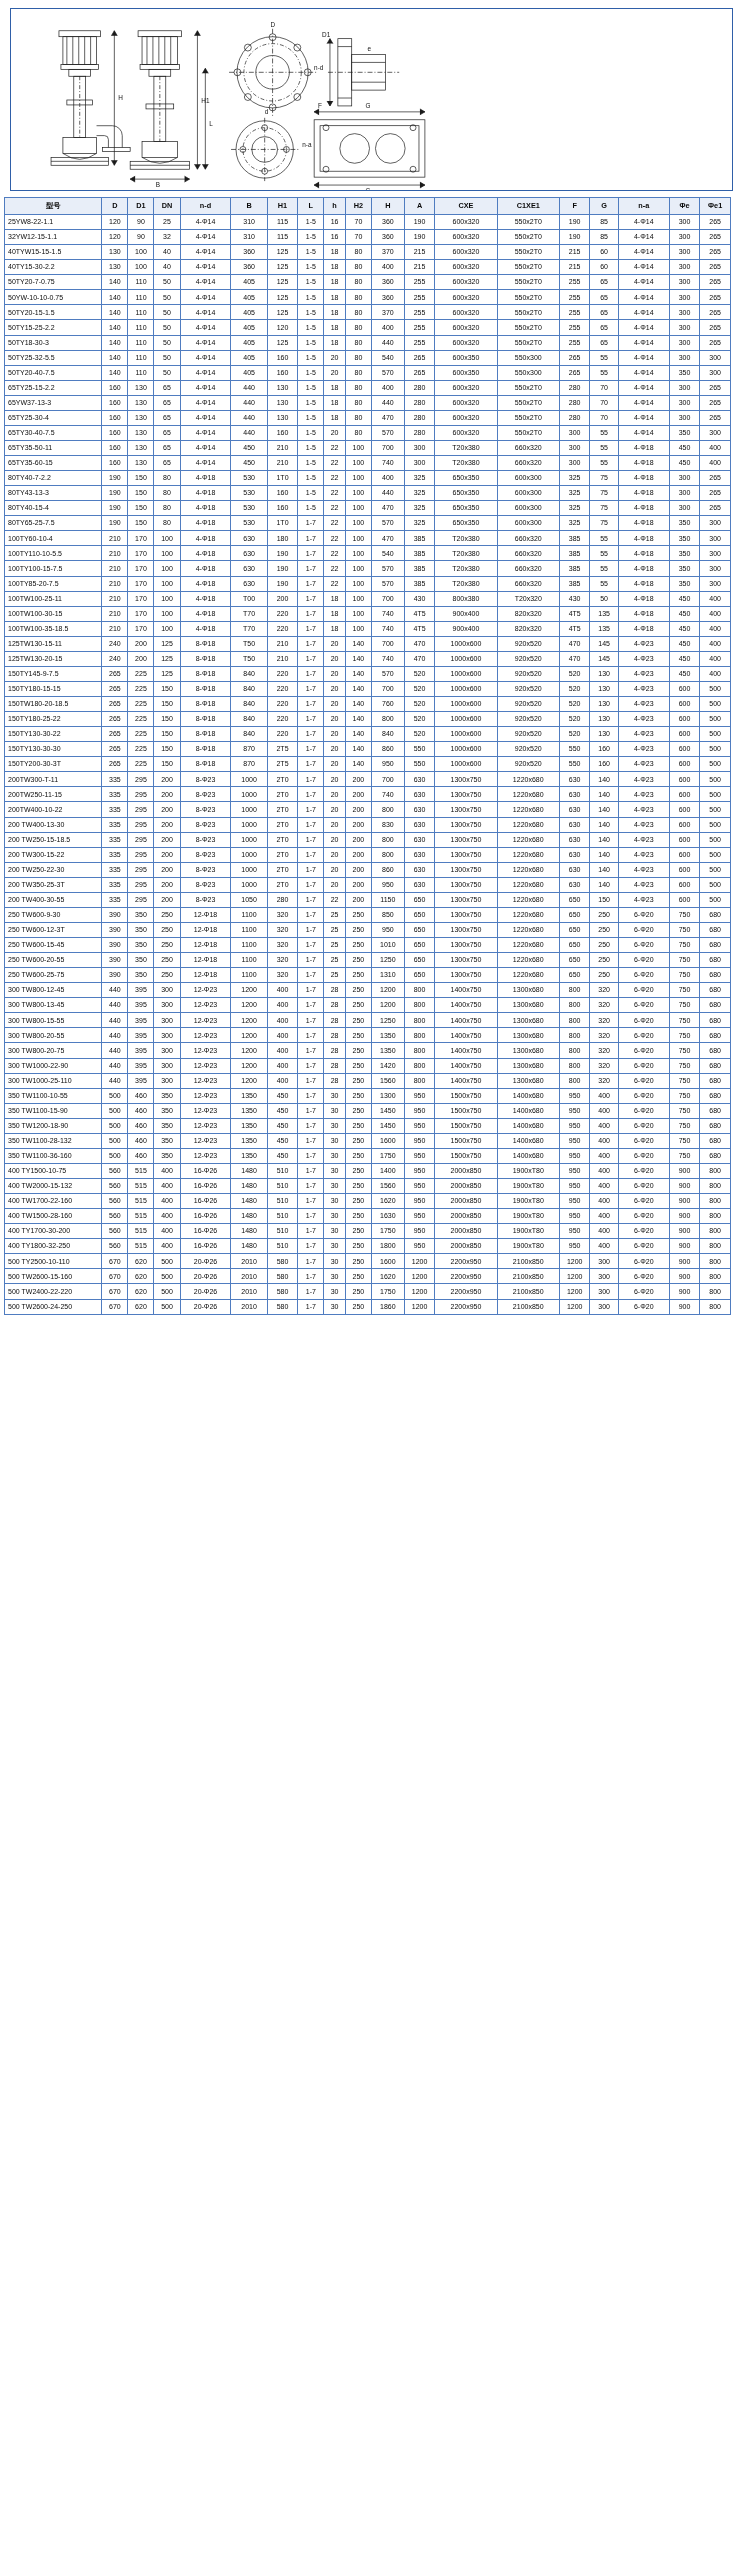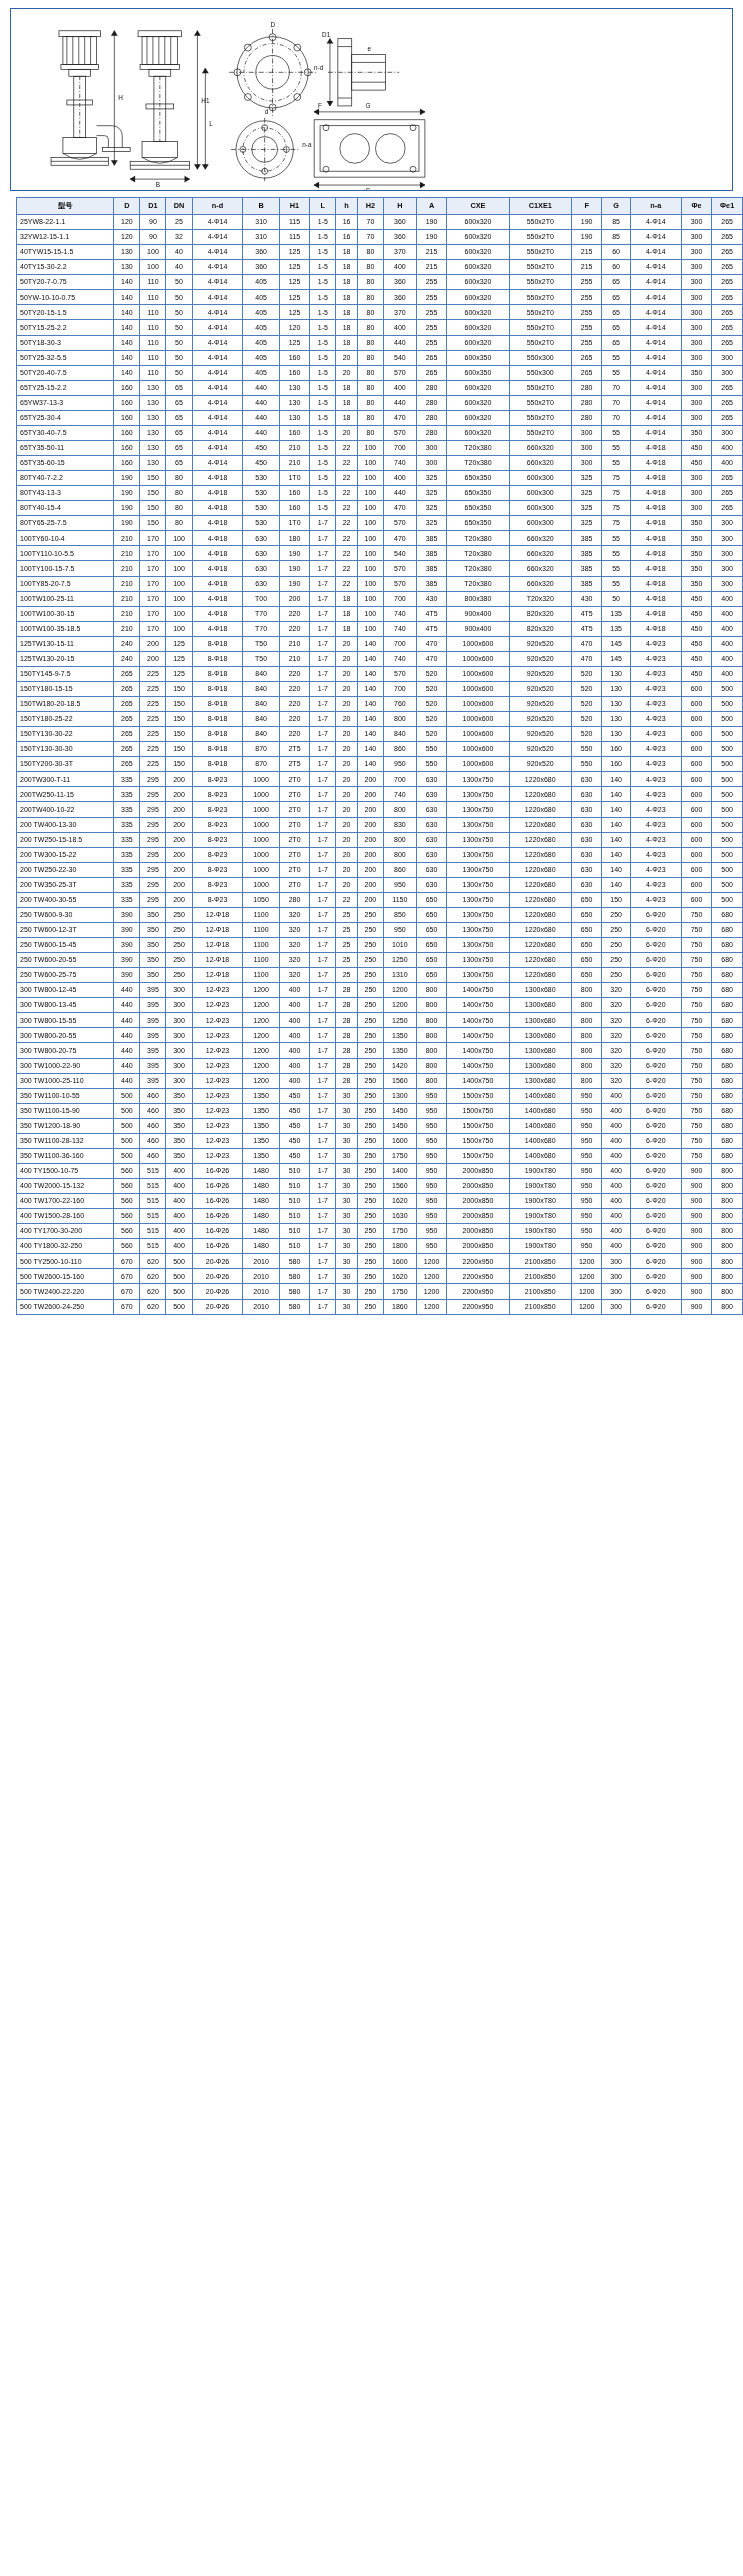--- a/index.html
+++ b/index.html
@@ -16,21 +16,21 @@
     margin:8px 10px 6px 10px;
     border:1px solid #2f5fa8;
     height:183px;
     position:relative;
     background:#fff;
     box-sizing:border-box;
   }
   .diagram-box svg{display:block;}
 
   
-  .table-wrap{padding:0 8px 10px 16px;}
+  .table-wrap{padding:0 8px 10px 4px;}
   table.spec{
     border-collapse:collapse;
     width:727px;
     table-layout:fixed;
     font-size:7px;
     line-height:1.1;
   }
   table.spec th, table.spec td{
     border:1px solid #4f7cc0;
     text-align:center;

